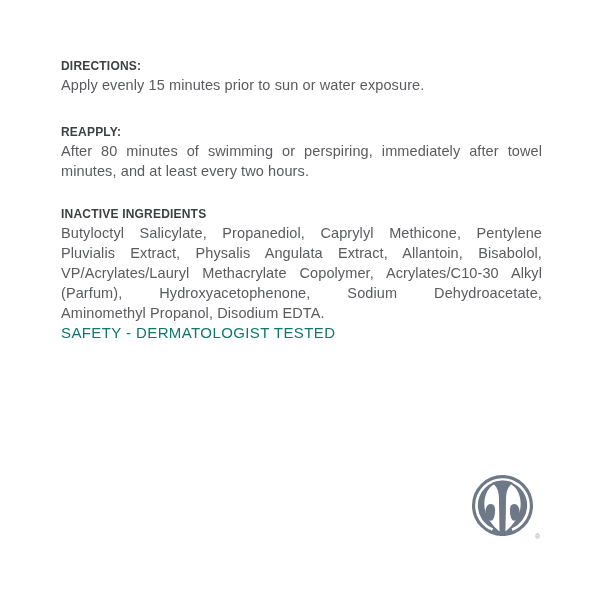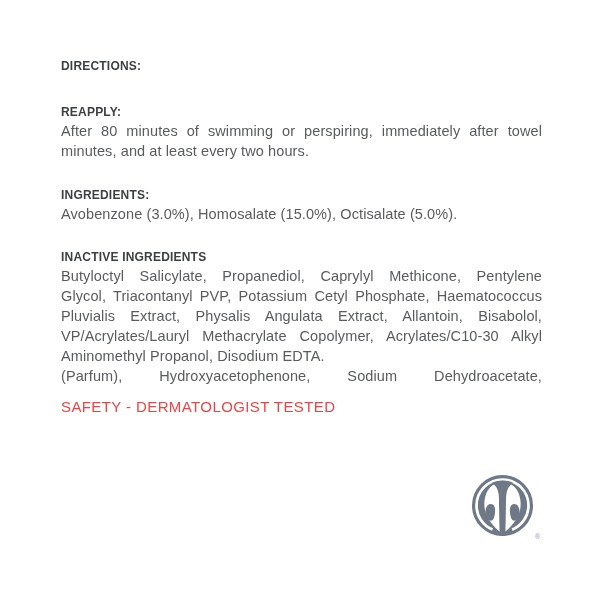--- a/index.html
+++ b/index.html
@@ -29,25 +29,24 @@
     line-height: 20px;
     color: #595b5e;
     letter-spacing: 0.1px;
   }
   .jline { text-align: justify; text-align-last: justify; }
   .jline.last { text-align-last: left; }
   .sec-reapply { margin-top: 29px; }
   .sec-ingredients { margin-top: 26px; }
   .sec-inactive { margin-top: 25px; }
   .safety-line {
-    margin-top: 11px;
     font-size: 15px;
     font-weight: 400;
     line-height: 20.5px;
-    color: #ef4444;
+    color: #0f766e;
     letter-spacing: 0.4px;
   }
   .brand-logo {
     position: absolute;
     left: 470px; top: 473px;
     width: 65px; height: 65px;
   }
   .brand-logo svg { display: block; width: 65px; height: 65px; }
   .logo-white-stroke { fill: none; stroke: #ffffff; }
   .logo-bowl { fill: #ffffff; stroke: none; }
@@ -59,41 +58,37 @@
     color: #949ca8;
   }
 </style>
 </head>
 <body>
 
 <div class="label-block">
 
   <div class="sec sec-directions">
     <div class="h">DIRECTIONS:</div>
+    <div class="b">Apply evenly 15 minutes prior to sun or water exposure.</div>
   </div>
 
   <div class="sec sec-reapply">
     <div class="h">REAPPLY:</div>
     <div class="b jline">After 80 minutes of swimming or perspiring, immediately after towel</div>
     <div class="b jline last">minutes, and at least every two hours.</div>
   </div>
 
-  <div class="sec sec-ingredients">
-    <div class="h">INGREDIENTS:</div>
-    <div class="b">Avobenzone (3.0%), Homosalate (15.0%), Octisalate (5.0%).</div>
-  </div>
 
   <div class="sec sec-inactive">
     <div class="h">INACTIVE INGREDIENTS</div>
     <div class="b jline">Butyloctyl Salicylate, Propanediol, Caprylyl Methicone, Pentylene</div>
-    <div class="b jline">Glycol, Triacontanyl PVP, Potassium Cetyl Phosphate, Haematococcus</div>
     <div class="b jline">Pluvialis Extract, Physalis Angulata Extract, Allantoin, Bisabolol,</div>
     <div class="b jline">VP/Acrylates/Lauryl Methacrylate Copolymer, Acrylates/C10-30 Alkyl</div>
+    <div class="b jline">(Parfum), Hydroxyacetophenone, Sodium Dehydroacetate,</div>
     <div class="b jline last">Aminomethyl Propanol, Disodium EDTA.</div>
-    <div class="b jline">(Parfum), Hydroxyacetophenone, Sodium Dehydroacetate,</div>
   </div>
 
   <div class="safety-line">SAFETY - DERMATOLOGIST TESTED</div>
 
 </div>
 
 <div class="brand-logo">
   <svg viewBox="0 0 100 100" xmlns="http://www.w3.org/2000/svg">
 
     <circle cx="50" cy="50" r="47" fill="#6e7887"></circle>

